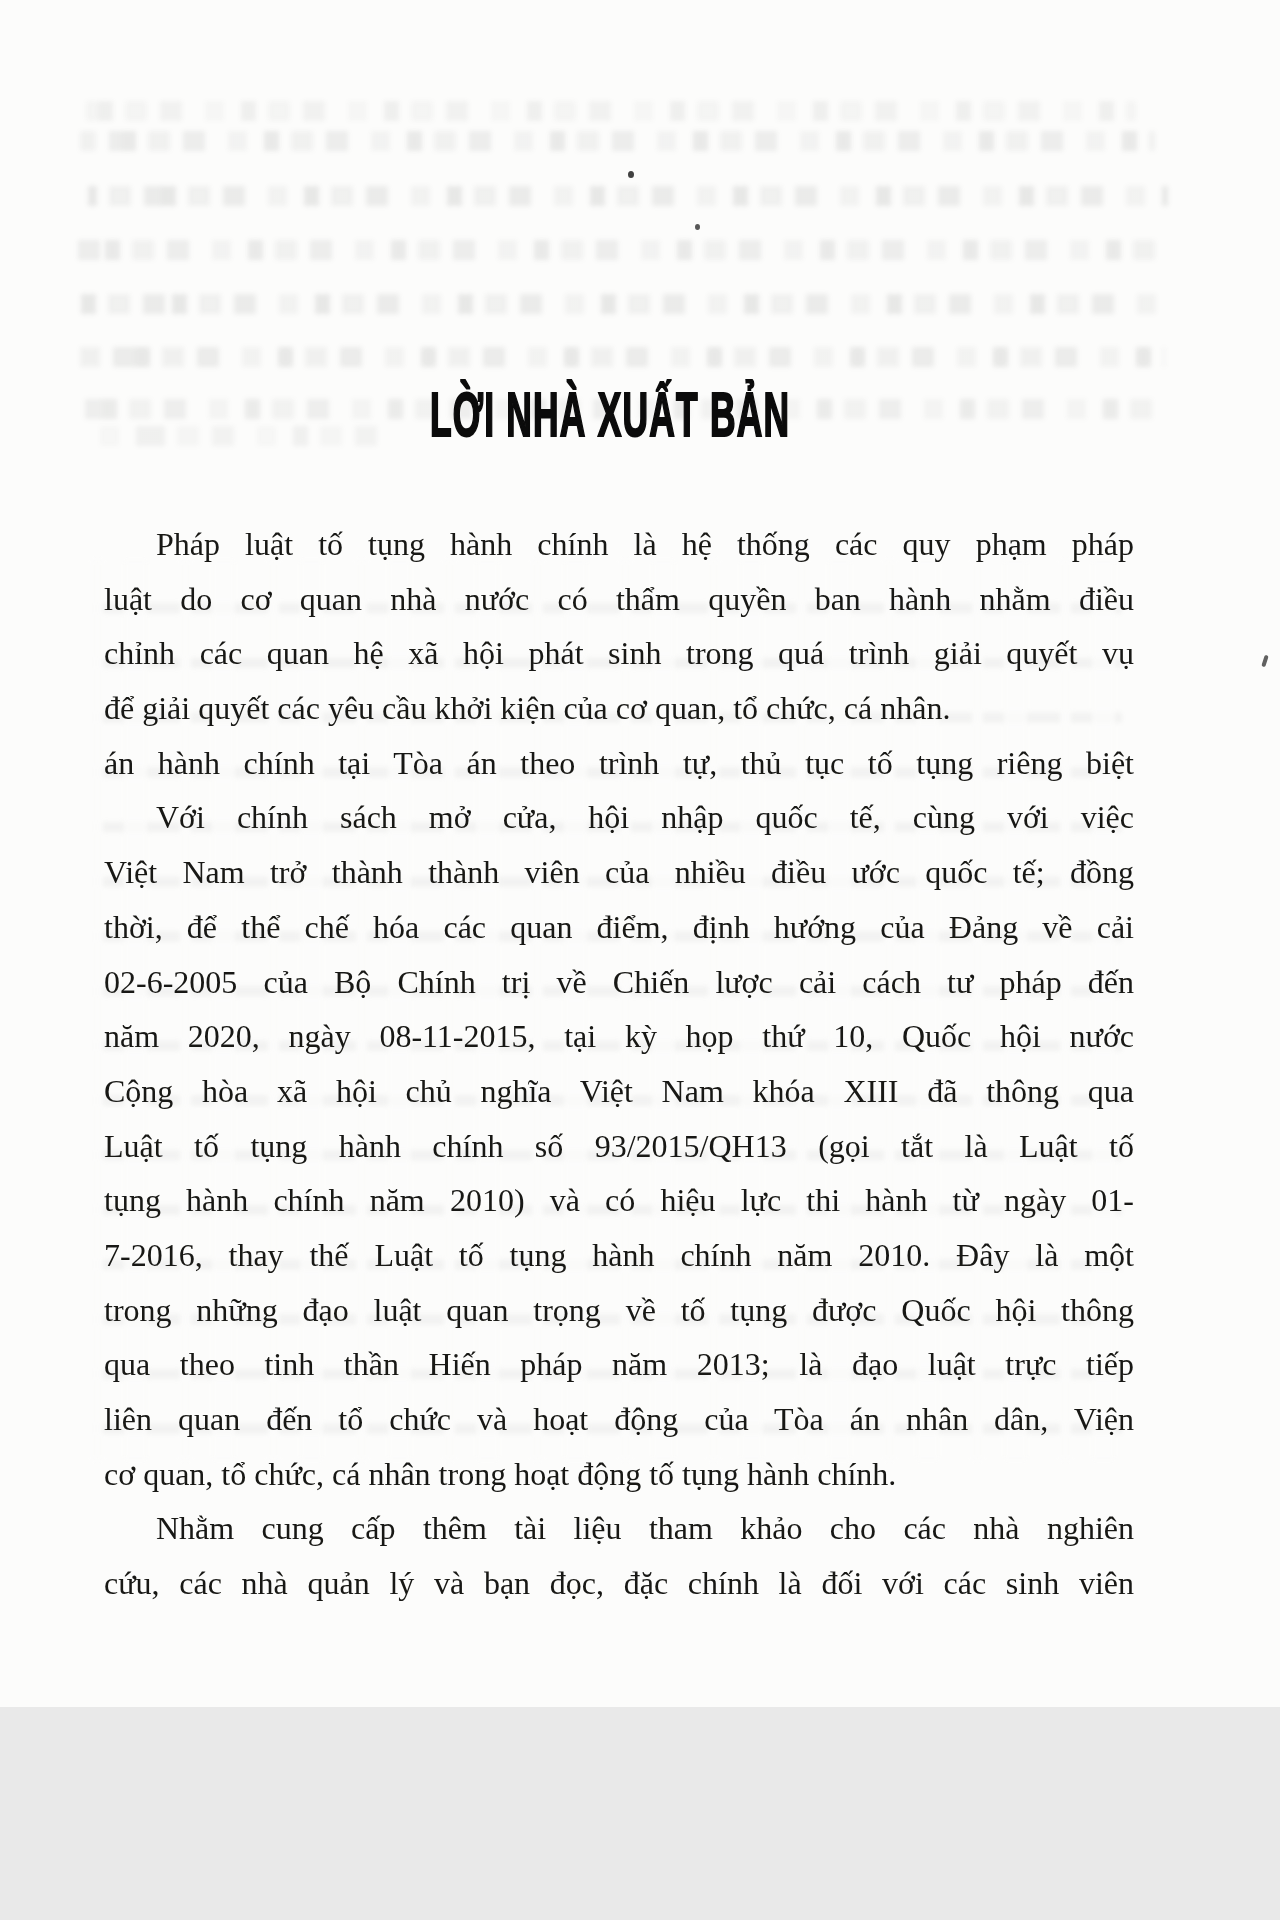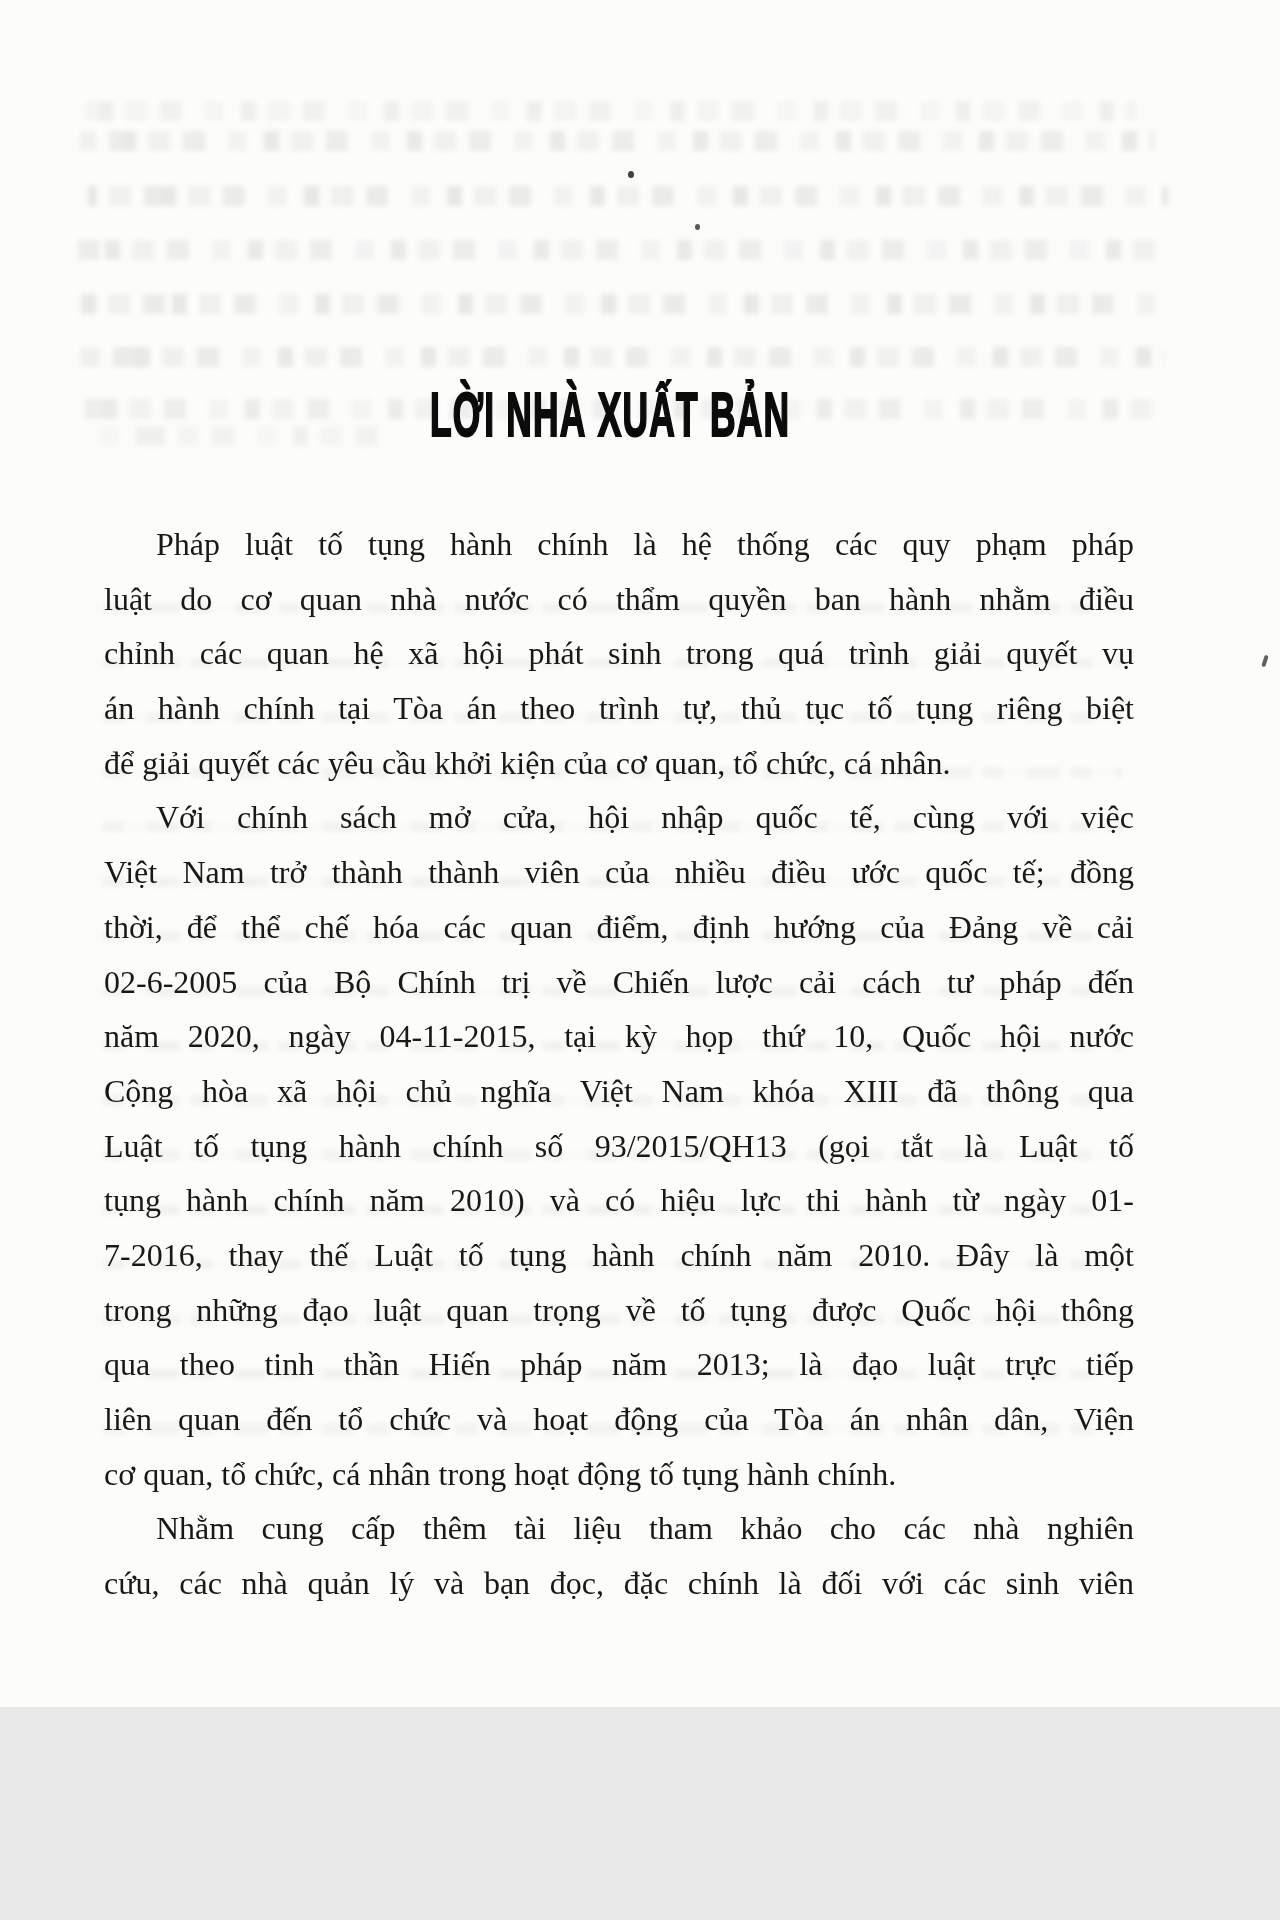--- a/index.html
+++ b/index.html
@@ -138,27 +138,27 @@
   <div class="ghost" style="left:86px;top:426px;width:300px;opacity:.35;background-position-x:64px;"></div>
 
   <div class="interline-ghost"></div>
 
   <h1 class="title">LỜI NHÀ XUẤT BẢN</h1>
 
   <div class="bodytext" id="bodytext">
       <div class="line indent">Pháp luật tố tụng hành chính là hệ thống các quy phạm pháp</div>
       <div class="line">luật do cơ quan nhà nước có thẩm quyền ban hành nhằm điều</div>
       <div class="line">chỉnh các quan hệ xã hội phát sinh trong quá trình giải quyết vụ</div>
+      <div class="line para-end">để giải quyết các yêu cầu khởi kiện của cơ quan, tổ chức, cá nhân.</div>
       <div class="line">án hành chính tại Tòa án theo trình tự, thủ tục tố tụng riêng biệt</div>
-      <div class="line para-end">để giải quyết các yêu cầu khởi kiện của cơ quan, tổ chức, cá nhân.</div>
       <div class="line indent">Với chính sách mở cửa, hội nhập quốc tế, cùng với việc</div>
       <div class="line">Việt Nam trở thành thành viên của nhiều điều ước quốc tế; đồng</div>
       <div class="line">thời, để thể chế hóa các quan điểm, định hướng của Đảng về cải</div>
       <div class="line">02-6-2005 của Bộ Chính trị về Chiến lược cải cách tư pháp đến</div>
-      <div class="line">năm 2020, ngày 04-11-2015, tại kỳ họp thứ 10, Quốc hội nước</div>
+      <div class="line">năm 2020, ngày 08-11-2015, tại kỳ họp thứ 10, Quốc hội nước</div>
       <div class="line">Cộng hòa xã hội chủ nghĩa Việt Nam khóa XIII đã thông qua</div>
       <div class="line">Luật tố tụng hành chính số 93/2015/QH13 (gọi tắt là Luật tố</div>
       <div class="line">tụng hành chính năm 2010) và có hiệu lực thi hành từ ngày 01-</div>
       <div class="line">7-2016, thay thế Luật tố tụng hành chính năm 2010. Đây là một</div>
       <div class="line">trong những đạo luật quan trọng về tố tụng được Quốc hội thông</div>
       <div class="line">qua theo tinh thần Hiến pháp năm 2013; là đạo luật trực tiếp</div>
       <div class="line">liên quan đến tổ chức và hoạt động của Tòa án nhân dân, Viện</div>
       <div class="line para-end">cơ quan, tổ chức, cá nhân trong hoạt động tố tụng hành chính.</div>
       <div class="line indent">Nhằm cung cấp thêm tài liệu tham khảo cho các nhà nghiên</div>
       <div class="line">cứu, các nhà quản lý và bạn đọc, đặc chính là đối với các sinh viên</div>

